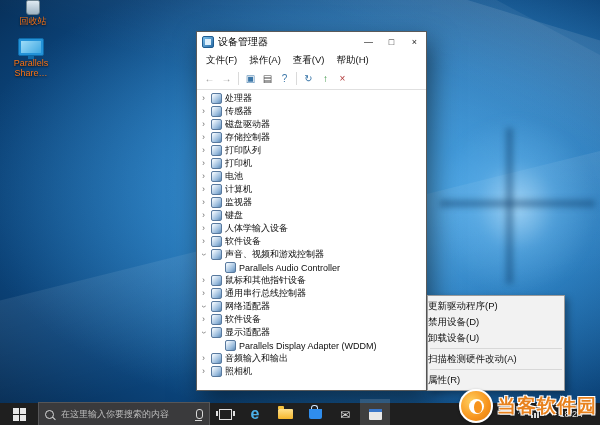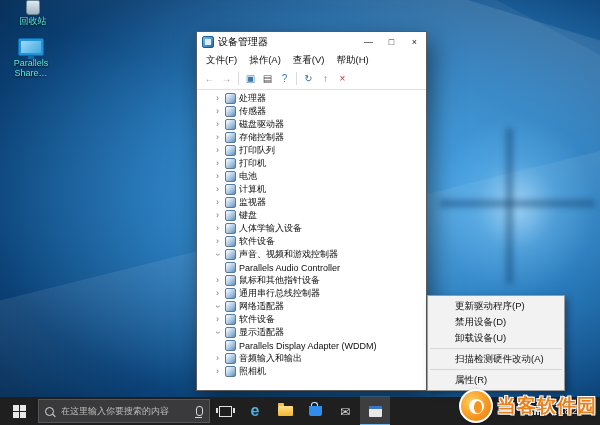--- a/index.html
+++ b/index.html
@@ -18,21 +18,21 @@
     background:linear-gradient(rgba(255,255,255,.08),rgba(255,255,255,0));}
   .beam3{left:60px;top:-40px;width:700px;height:90px;transform:rotate(28deg);
     background:linear-gradient(rgba(255,255,255,.06),rgba(255,255,255,0));}
   .glow{position:absolute;left:436px;top:116px;width:160px;height:180px;
     background:radial-gradient(closest-side,rgba(190,230,255,.75),rgba(120,195,245,.30),rgba(0,0,0,0));
     filter:blur(5px);}
   .pane-v{position:absolute;left:506px;top:128px;width:7px;height:156px;background:rgba(8,55,98,.45);filter:blur(3px);}
   .pane-h{position:absolute;left:440px;top:200px;width:155px;height:7px;background:rgba(8,55,98,.45);filter:blur(3px);}
 
   
-  .desk-icon{position:absolute;width:62px;text-align:center;color:#5eead4;}
+  .desk-icon{position:absolute;width:62px;text-align:center;color:#f97316;}
   .desk-icon .lbl{font-size:9px;line-height:10px;text-shadow:0 1px 2px rgba(0,0,0,.9);}
   #icon-recycle{left:2px;top:0px;}
   .rb-glyph{width:12px;height:13px;margin:0 auto 1px;background:linear-gradient(#dfeaf2,#9fb4c4);
     border:1px solid #6d828f;border-radius:2px 2px 3px 3px;position:relative;}
   .rb-glyph::before{content:"";position:absolute;left:-2px;top:-3px;right:-2px;height:2px;background:#cdd9e2;border-radius:1px;}
   #icon-parallels{left:0px;top:38px;}
   .ps-glyph{width:24px;height:16px;margin:0 auto 2px;background:#2392d8;border:1px solid #0f6aa8;border-radius:2px;position:relative;}
   .ps-glyph::before{content:"";position:absolute;inset:2px;background:linear-gradient(135deg,#9fdcf8,#3fa8e2);}
   .ps-glyph::after{content:"";position:absolute;left:9px;bottom:-4px;width:6px;height:3px;background:#0f6aa8;}
 
@@ -47,40 +47,40 @@
   .t-title{font-size:10px;color:#000;flex:1;white-space:nowrap;}
   .wc{width:23px;height:20px;display:flex;align-items:center;justify-content:center;font-size:9px;color:#222;}
   .menubar{height:16px;flex:0 0 auto;display:flex;align-items:center;font-size:9.5px;color:#111;padding-left:3px;text-align:right;}
   .menu-item{padding:0 6px;white-space:nowrap;}
   .toolbar{height:21px;flex:0 0 auto;display:flex;align-items:center;border-bottom:1px solid #e0e0e0;padding-left:4px;}
   .tbi{width:17px;height:17px;display:flex;align-items:center;justify-content:center;font-size:10px;}
   .tbi.gray{color:#9b9b9b}.tbi.blue{color:#3a76a8}.tbi.green{color:#2f8f3a}.tbi.red{color:#b23a3a}.tbi.dark{color:#444}
   .tbsep{width:1px;height:13px;background:#dadada;margin:0 3px;}
 
   .treepane{flex:1;overflow:hidden;padding-top:2px;position:relative;background:#fff;}
-  .trow{height:13px;display:flex;align-items:center;padding-left:16px;}
+  .trow{height:13px;display:flex;align-items:center;padding-left:2px;}
   .trow.child{padding-left:25px;}
   .tw{width:9px;font-size:9px;color:#6e6e6e;text-align:center;line-height:13px;flex:0 0 auto;}
   .tw.c::before{content:"\203A";}
   .tw.e::before{content:"\203A";display:inline-block;transform:rotate(90deg);}
   .hit{display:flex;align-items:center;height:13px;padding:0 2px;}
   .di{width:11px;height:11px;margin:0 3px 0 1px;flex:0 0 auto;border-radius:2px;box-sizing:border-box;
     background:linear-gradient(135deg,#eaf3fb 15%,#93b7da 70%,#5d88b1);border:1px solid #58799e;}
   .tl{font-size:9px;color:#0d0d0d;white-space:nowrap;}
   .trow.selected .hit{background:#67ace9;outline:1px solid #3f8fd6;}
   .trow.selected .tl{color:#000;}
 
   
   #ctx{position:absolute;left:427px;top:295px;width:138px;background:#f2f2f2;border:1px solid #9a9a9a;
        box-shadow:3px 3px 7px rgba(0,0,0,.35);padding:2px 0;z-index:20;box-sizing:border-box;}
-  .cmi{height:16px;line-height:16px;padding-left:27px;font-size:9.5px;color:#111;white-space:nowrap;}
+  .cmi{height:16px;line-height:16px;padding-left:0;font-size:9.5px;color:#111;white-space:nowrap;}
   .cmsep{height:1px;background:#d8d8d8;margin:2px 2px;}
 
   
-  #taskbar{position:absolute;left:0;right:0;bottom:0;height:28px;background:#1f1f1f;
+  #taskbar{position:absolute;left:0;right:0;bottom:0;height:22px;background:#1f1f1f;
            display:flex;align-items:center;z-index:15;}
   .tb-start{width:38px;height:30px;display:flex;align-items:center;justify-content:center;}
   .winlogo{display:grid;grid-template-columns:6px 6px;grid-template-rows:6px 6px;gap:1px;transform:skewY(0deg);}
   .winlogo span{background:#e8e8e8;}
   .tb-search{width:172px;height:24px;margin:3px 0;background:#3a3a3c;border:1px solid #565658;
              display:flex;align-items:center;gap:5px;padding:0 6px;box-sizing:border-box;}
   .searchicon{width:7px;height:7px;border:1px solid #d8d8d8;border-radius:50%;position:relative;flex:0 0 auto;}
   .searchicon::after{content:"";position:absolute;width:4px;height:1px;background:#d8d8d8;
                      transform:rotate(45deg);right:-3px;bottom:-1px;}
   .searchinput{flex:1;min-width:0;background:transparent;border:none;outline:none;color:#c9c9c9;

